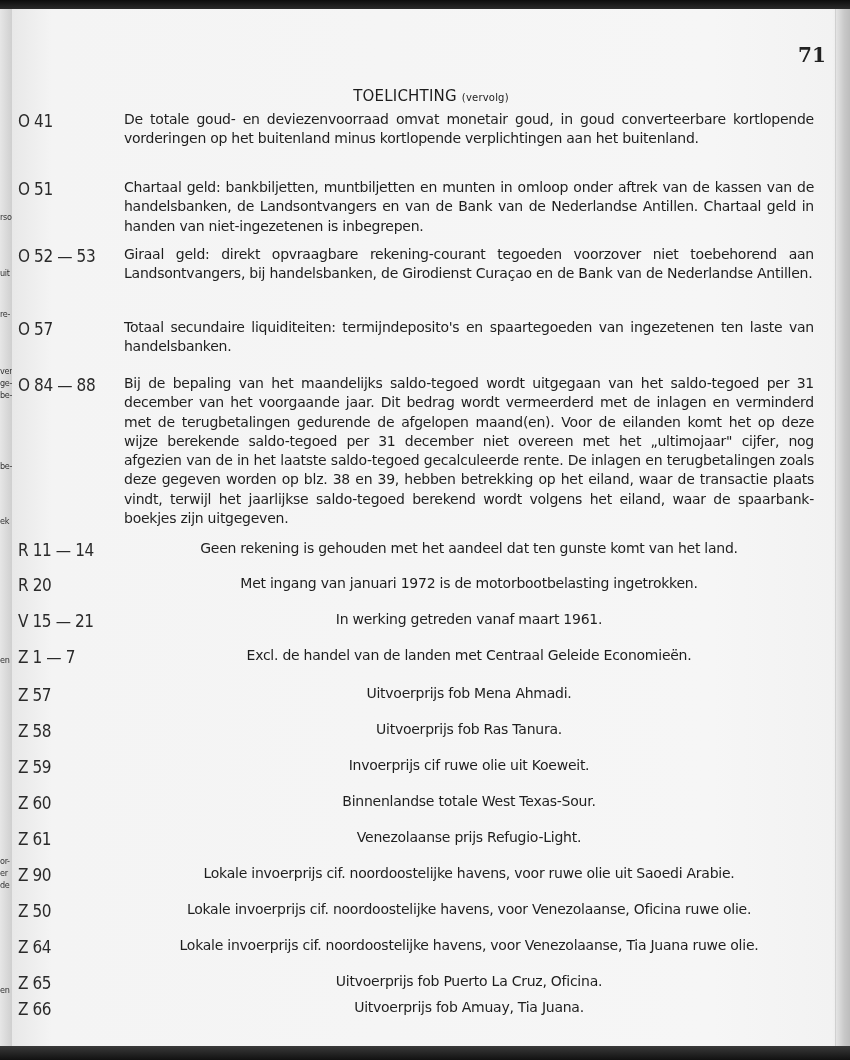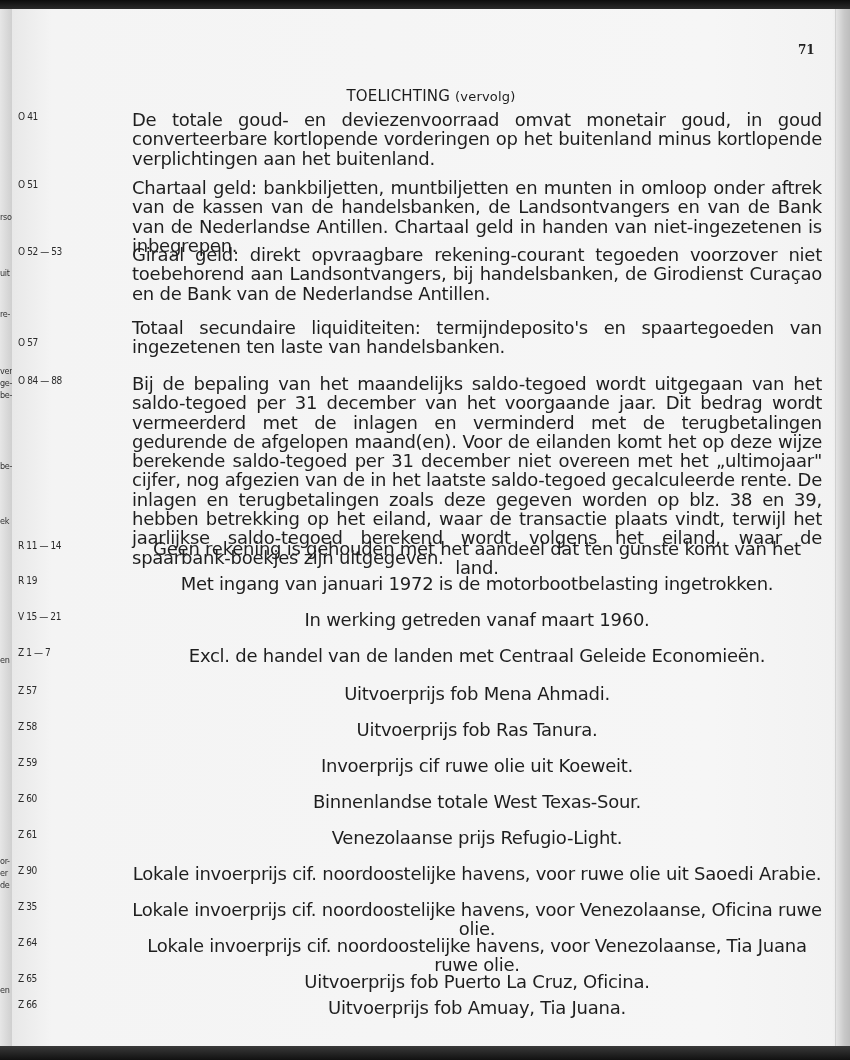--- a/index.html
+++ b/index.html
@@ -32,38 +32,38 @@
     font-family: "DejaVu Sans Condensed", "DejaVu Sans", sans-serif;
     white-space: nowrap; letter-spacing: -0.3px;
   }
   .right-edge {
     position: absolute; right: 0; top: 9px; width: 14px; height: 1037px;
     background: linear-gradient(90deg, #e4e4e4, #c8c8c8 60%, #bdbdbd);
     border-left: 1px solid #d0d0d0;
   }
   .page-number {
     position: absolute; left: 786px; top: 34px;
-    font-family: "DejaVu Serif", serif; font-weight: bold; font-size: 12px; color: #222;
+    font-family: "DejaVu Serif", serif; font-weight: bold; font-size: 20px; color: #222;
   }
   .title {
     position: absolute; left: 0; width: 838px; top: 78px; text-align: center;
     font-size: 15px; color: #1c1c1c; letter-spacing: 0.2px;
   }
-  .title .sub { font-size: 13px; }
+  .title .sub { font-size: 10px; }
   .note {
     position: absolute; left: 0; width: 838px;
   }
   .ref {
-    position: absolute; left: 6px; font-size: 10px; color: #2a2a2a;
+    position: absolute; left: 6px; font-size: 17px; color: #2a2a2a;
     white-space: nowrap; letter-spacing: -0.4px;
     font-family: "DejaVu Sans Condensed", "DejaVu Sans", sans-serif;
   }
   .text {
-    position: absolute; left: 120px; width: 690px;
-    font-size: 18px; line-height: 19.3px; color: #1e1e1e;
+    position: absolute; left: 112px; width: 690px;
+    font-size: 14px; line-height: 19.3px; color: #1e1e1e;
     text-align: justify; letter-spacing: -0.25px;
     font-family: "DejaVu Sans", sans-serif;
   }
   .text.single { text-align: center; }
 </style>
 </head>
 <body>
 
 <div class="topbar"></div>
 
@@ -100,42 +100,42 @@
     <span class="ref" style="top:1px">O 51</span>
     <div class="text">Chartaal geld: bankbiljetten, muntbiljetten en munten in omloop onder aftrek van de kassen van de handelsbanken, de Landsontvangers en van de Bank van de Nederlandse Antillen. Chartaal geld in handen van niet-ingezetenen is inbegrepen.</div>
   </div>
 
   <div class="note" style="top:236px">
     <span class="ref" style="top:1px">O 52 — 53</span>
     <div class="text">Giraal geld: direkt opvraagbare rekening-courant tegoeden voorzover niet toebehorend aan Landsontvangers, bij handelsbanken, de Girodienst Curaçao en de Bank van de Nederlandse Antillen.</div>
   </div>
 
   <div class="note" style="top:309px">
-    <span class="ref" style="top:19px">O 57</span>
+    <span class="ref" style="top:1px">O 57</span>
     <div class="text">Totaal secundaire liquiditeiten: termijndeposito's en spaartegoeden van ingezetenen ten laste van handelsbanken.</div>
   </div>
 
   <div class="note" style="top:365px">
     <span class="ref" style="top:1px">O 84 — 88</span>
     <div class="text">Bij de bepaling van het maandelijks saldo-tegoed wordt uitgegaan van het saldo-tegoed per 31 december van het voorgaande jaar. Dit bedrag wordt vermeerderd met de inlagen en verminderd met de terugbetalingen gedurende de afgelopen maand(en). Voor de eilanden komt het op deze wijze berekende saldo-tegoed per 31 december niet overeen met het „ultimojaar" cijfer, nog afgezien van de in het laatste saldo-tegoed gecalculeerde rente. De inlagen en terugbetalingen zoals deze gegeven worden op blz. 38 en 39, hebben betrekking op het eiland, waar de transactie plaats vindt, terwijl het jaarlijkse saldo-tegoed berekend wordt volgens het eiland, waar de spaarbank-boekjes zijn uitgegeven.</div>
   </div>
 
   <div class="note" style="top:530px">
     <span class="ref" style="top:1px">R 11 — 14</span>
     <div class="text single">Geen rekening is gehouden met het aandeel dat ten gunste komt van het land.</div>
   </div>
 
   <div class="note" style="top:565px">
-    <span class="ref" style="top:1px">R 19</span>
+    <span class="ref" style="top:1px">R 20</span>
     <div class="text single">Met ingang van januari 1972 is de motorbootbelasting ingetrokken.</div>
   </div>
 
   <div class="note" style="top:601px">
     <span class="ref" style="top:1px">V 15 — 21</span>
-    <div class="text single">In werking getreden vanaf maart 1960.</div>
+    <div class="text single">In werking getreden vanaf maart 1961.</div>
   </div>
 
   <div class="note" style="top:637px">
     <span class="ref" style="top:1px">Z 1 — 7</span>
     <div class="text single">Excl. de handel van de landen met Centraal Geleide Economieën.</div>
   </div>
 
   <div class="note" style="top:675px">
     <span class="ref" style="top:1px">Z 57</span>
     <div class="text single">Uitvoerprijs fob Mena Ahmadi.</div>
@@ -160,21 +160,21 @@
     <span class="ref" style="top:1px">Z 61</span>
     <div class="text single">Venezolaanse prijs Refugio-Light.</div>
   </div>
 
   <div class="note" style="top:855px">
     <span class="ref" style="top:1px">Z 90</span>
     <div class="text single">Lokale invoerprijs cif. noordoostelijke havens, voor ruwe olie uit Saoedi Arabie.</div>
   </div>
 
   <div class="note" style="top:891px">
-    <span class="ref" style="top:1px">Z 35</span>
+    <span class="ref" style="top:1px">Z 50</span>
     <div class="text single">Lokale invoerprijs cif. noordoostelijke havens, voor Venezolaanse, Oficina ruwe olie.</div>
   </div>
 
   <div class="note" style="top:927px">
     <span class="ref" style="top:1px">Z 64</span>
     <div class="text single">Lokale invoerprijs cif. noordoostelijke havens, voor Venezolaanse, Tia Juana ruwe olie.</div>
   </div>
 
   <div class="note" style="top:963px">
     <span class="ref" style="top:1px">Z 65</span>

